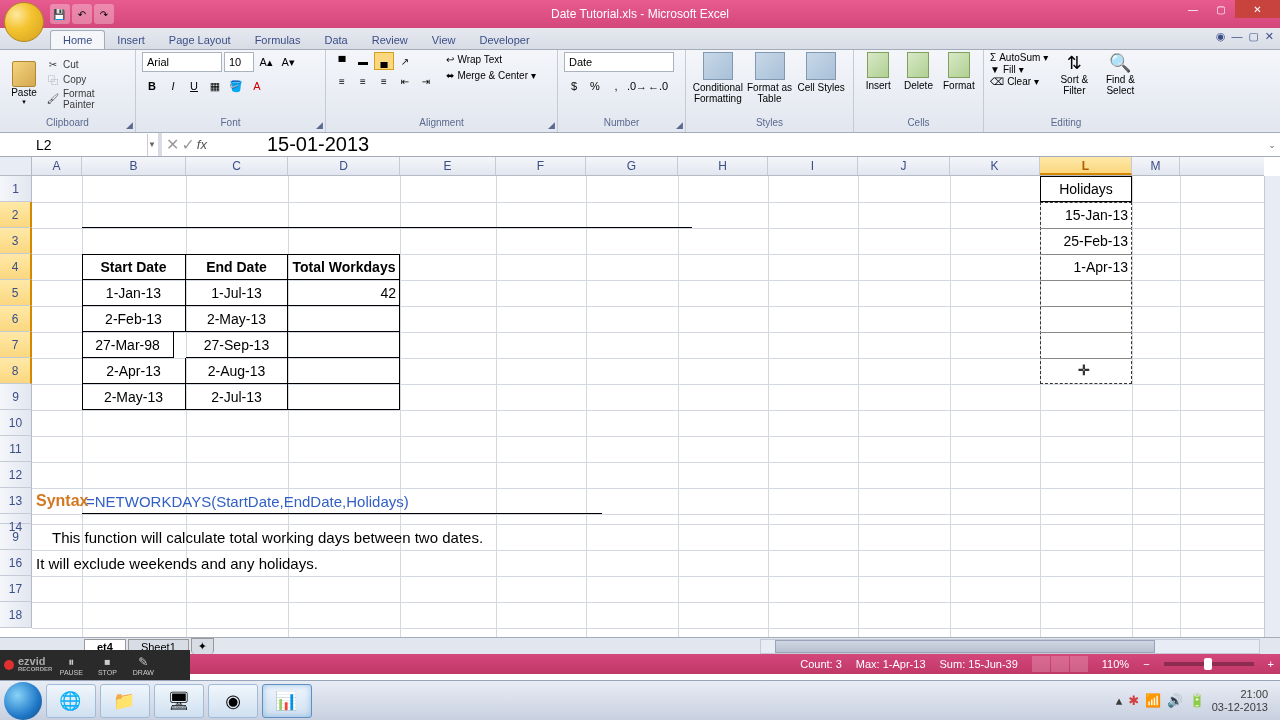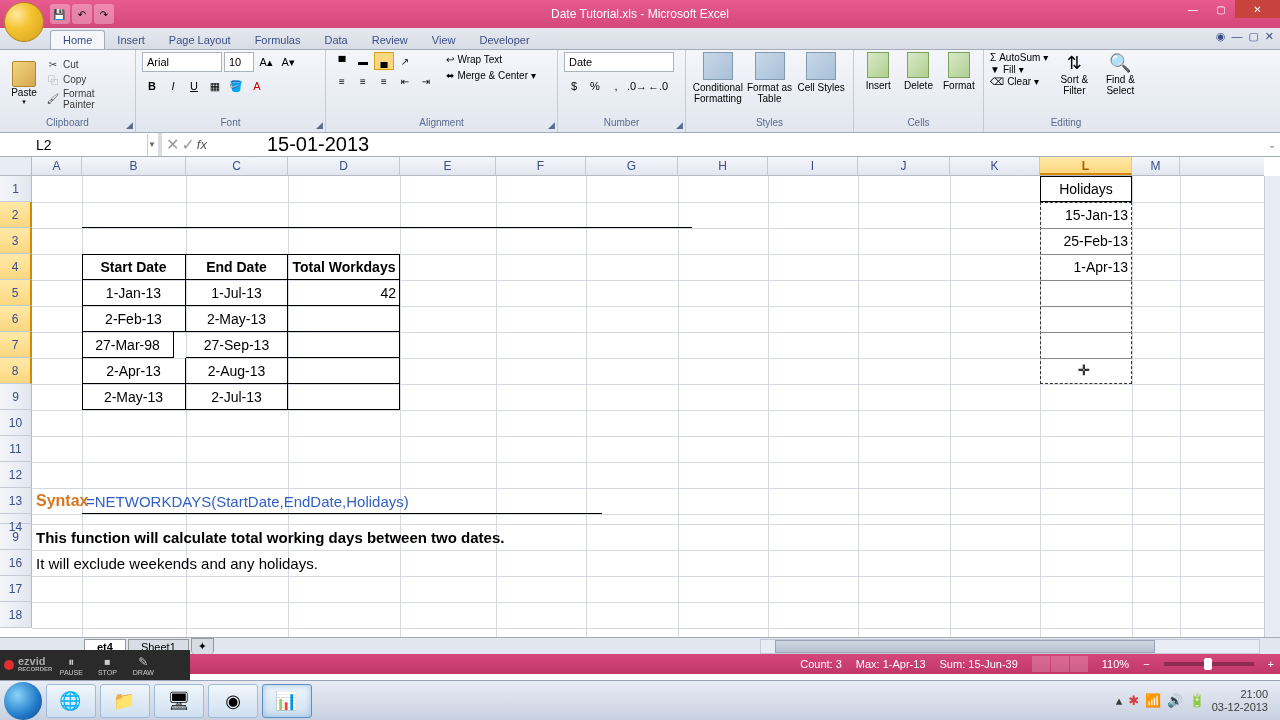--- a/index.html
+++ b/index.html
@@ -422,21 +422,21 @@
       <div style="position: absolute; left: 1008px; top: 52px; width: 92px; border-top: 1px solid rgb(136, 136, 136);"></div>
       <div style="position: absolute; left: 1008px; top: 78px; width: 92px; border-top: 1px solid rgb(136, 136, 136);"></div>
       <div style="position: absolute; left: 1008px; top: 104px; width: 92px; border-top: 1px solid rgb(136, 136, 136);"></div>
       <div style="position: absolute; left: 1008px; top: 130px; width: 92px; border-top: 1px solid rgb(136, 136, 136);"></div>
       <div style="position: absolute; left: 1008px; top: 156px; width: 92px; border-top: 1px solid rgb(136, 136, 136);"></div>
       <div style="position: absolute; left: 1008px; top: 182px; width: 92px; border-top: 1px solid rgb(136, 136, 136);"></div>
       <div class="cursor-plus" style="left: 1046px; top: 186px;">✛</div>
       <div class="cell-text syntax-label" style="left: 0px; top: 312px;">Syntax</div>
       <div class="cell-text formula-text" style="left: 50px; top: 312px; width: 520px;">=NETWORKDAYS(StartDate,EndDate,Holidays)</div>
       <div class="title-underline" style="left: 50px; top: 337px; width: 520px;"></div>
-      <div class="cell-text " style="left: 0px; top: 348px; width: 700px; font-size: 15px; font-weight: bold;">This function will calculate total working days between two dates.</div>
+      <div class="cell-text " style="left: 16px; top: 348px; width: 700px; font-size: 15px;">This function will calculate total working days between two dates.</div>
       <div class="cell-text " style="left: 0px; top: 374px; width: 700px; font-size: 15px;">It will exclude weekends and any holidays.</div>
     </div>
   <div class="vscroll"></div>
 </div>
 
 <div class="sheet-row">
   <div class="sheet-tab active" style="margin-left:84px">et4</div>
   <div class="sheet-tab back">Sheet1</div>
   <div class="sheet-tab back" style="padding:1px 6px">✦</div>
   <div class="hscroll">

